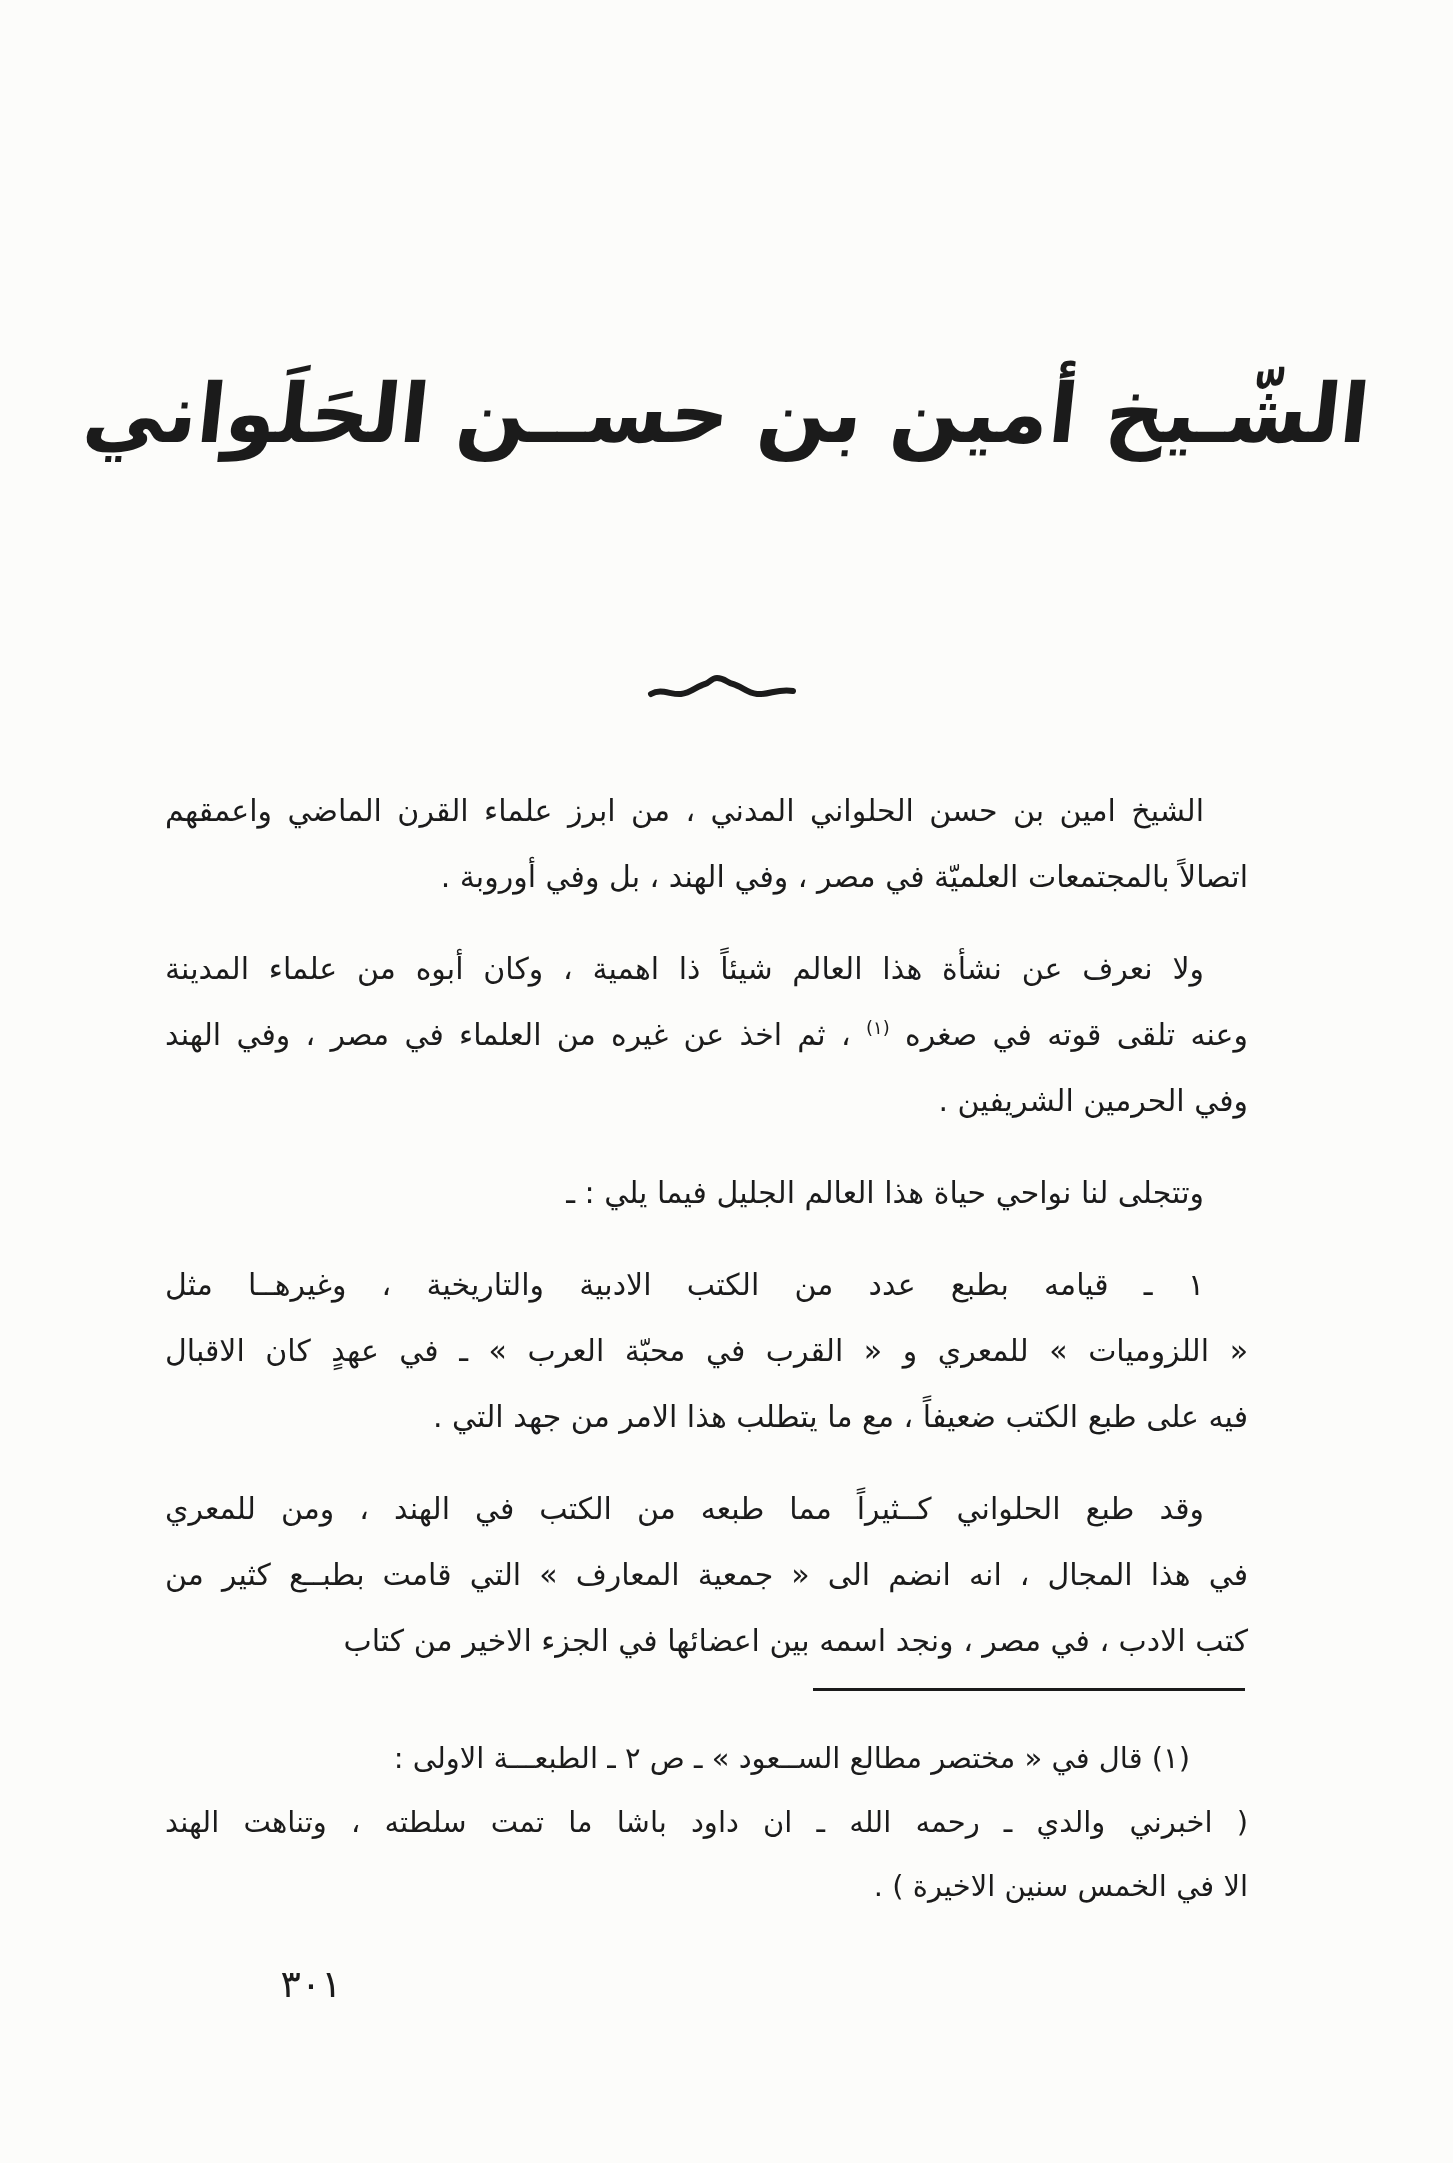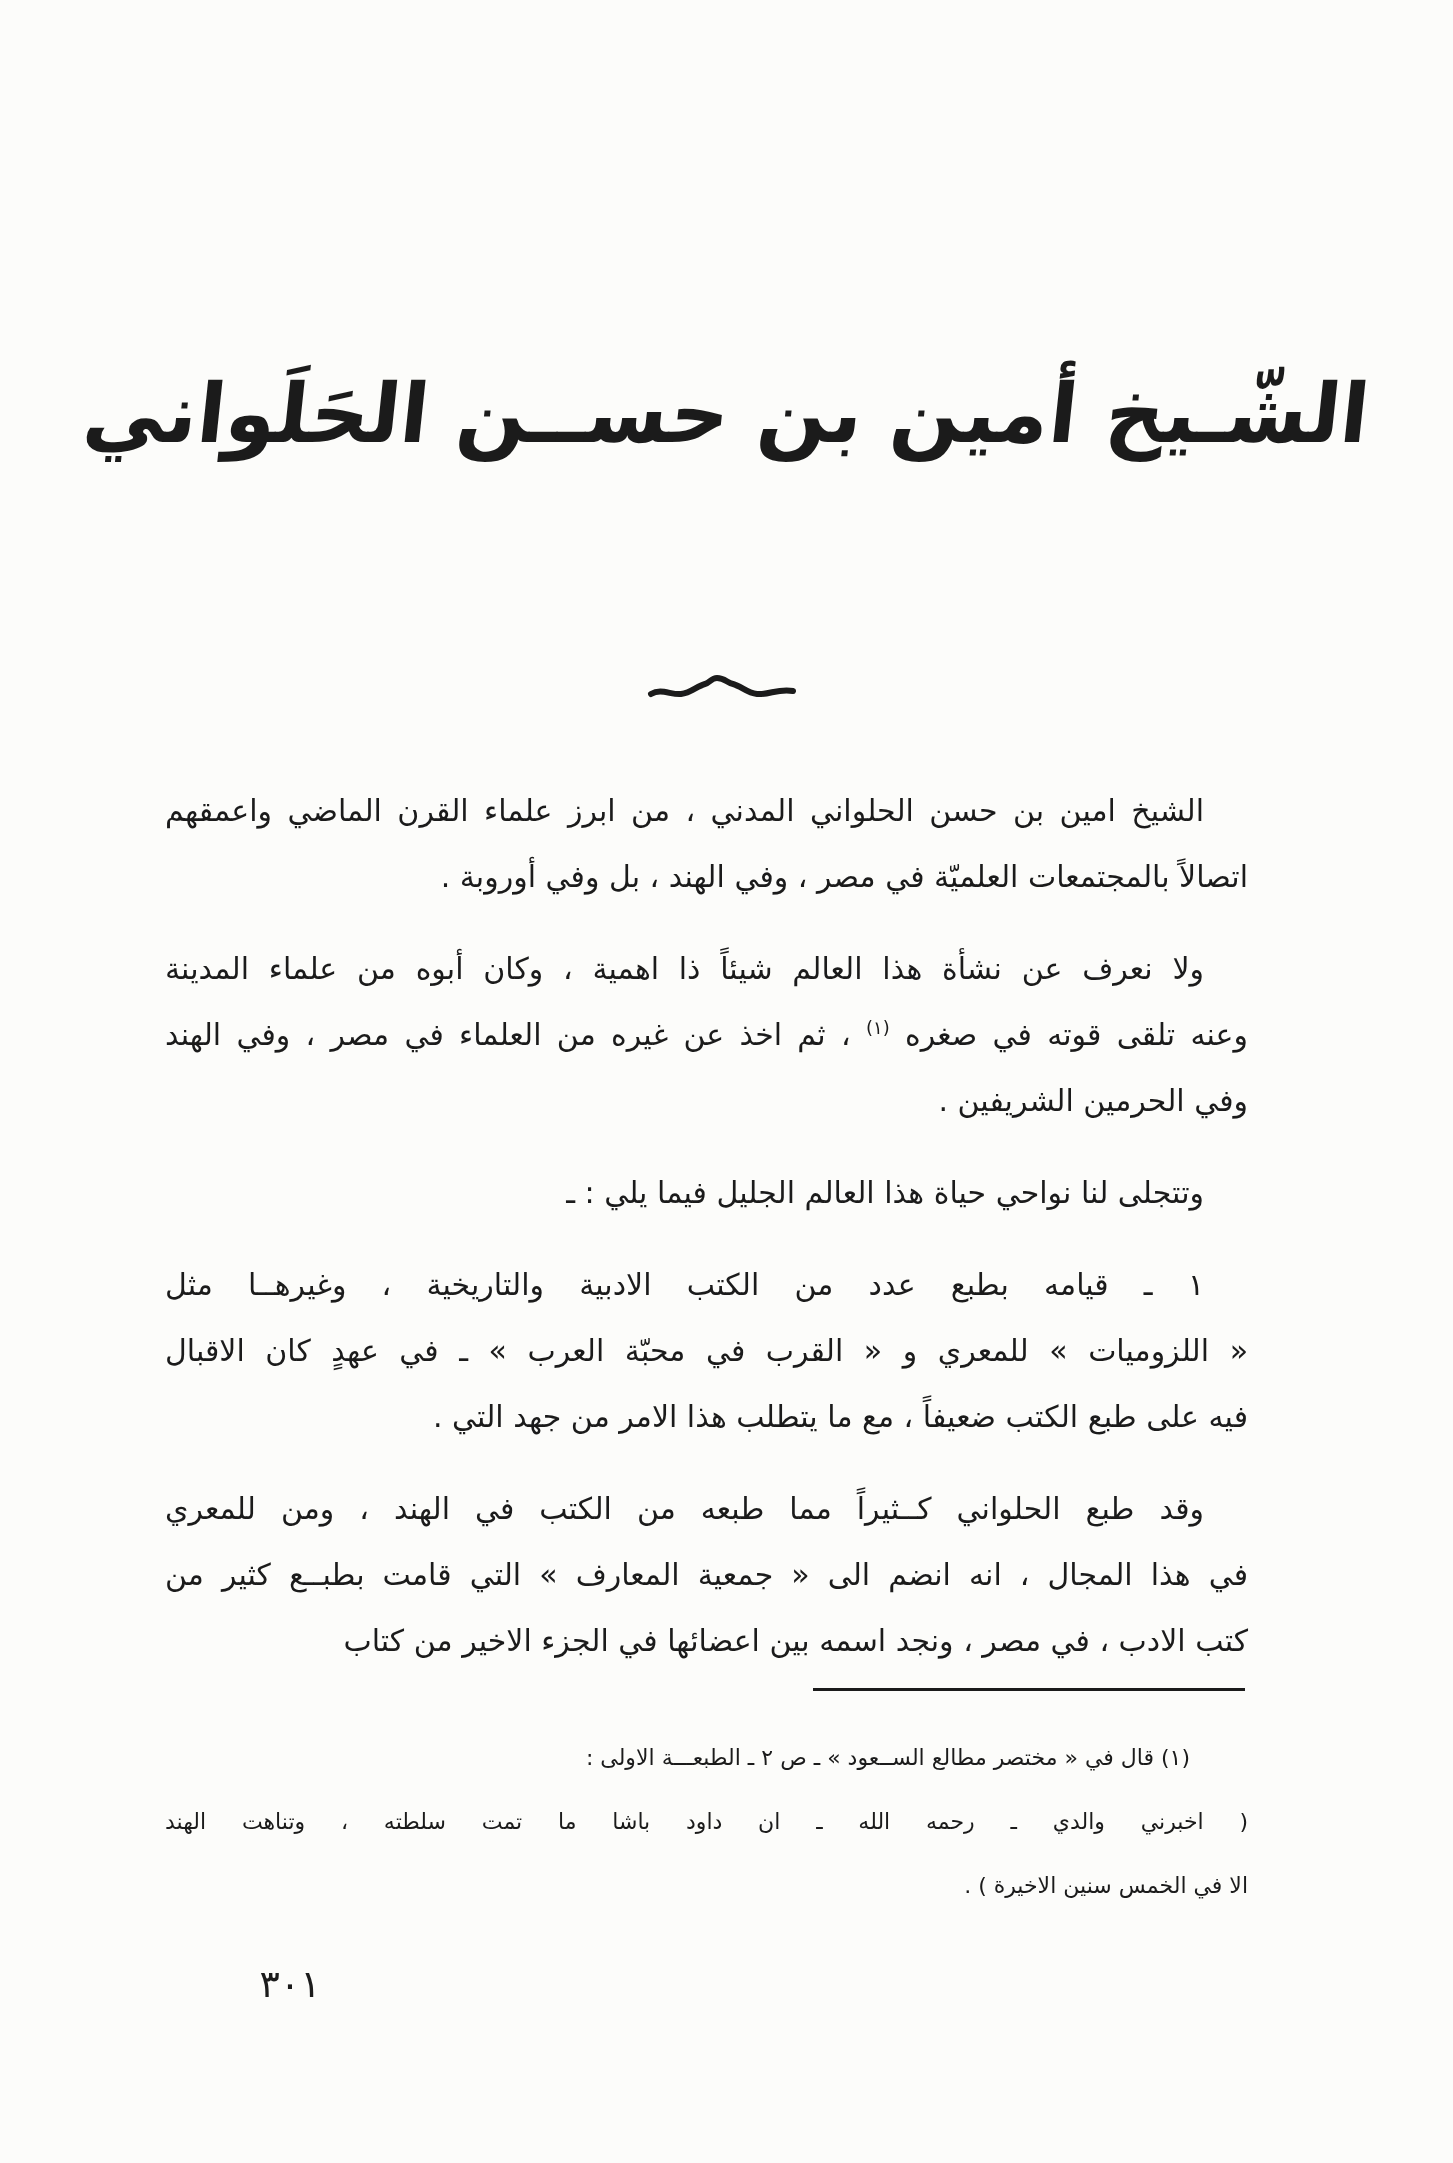--- a/index.html
+++ b/index.html
@@ -40,28 +40,28 @@
   .line.first{padding-right:44px;}
   .line.end{text-align-last:right;}
   sup.fn-ref{font-size:0.6em;vertical-align:super;line-height:0;}
   
   .fn-rule{
     position:absolute;top:1688px;right:208px;
     width:432px;height:3px;background:#1b1b1b;
   }
   .footnotes{
     position:absolute;top:1726px;right:205px;left:165px;
-    font-size:22px;line-height:64px;
+    font-size:29px;line-height:64px;
   }
   .fn-line{text-align:justify;text-align-last:justify;}
   .fn-line.first{padding-right:58px;text-align-last:right;}
   .fn-line.end{text-align-last:right;}
   
   .page-number{
-    position:absolute;top:1962px;left:235px;width:110px;
+    position:absolute;top:1962px;left:256px;width:110px;
     font-size:38px;text-align:center;
   }
 </style>
 </head>
 <body>
 
 <div class="page">
 
   <h1 class="title">الشّـيخ أمين بن حســن الحَلَواني</h1>
 

